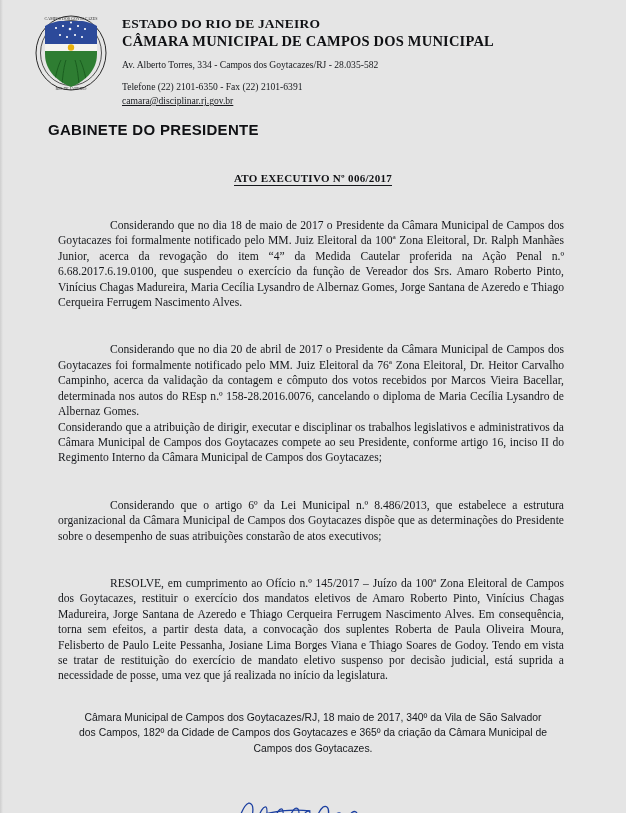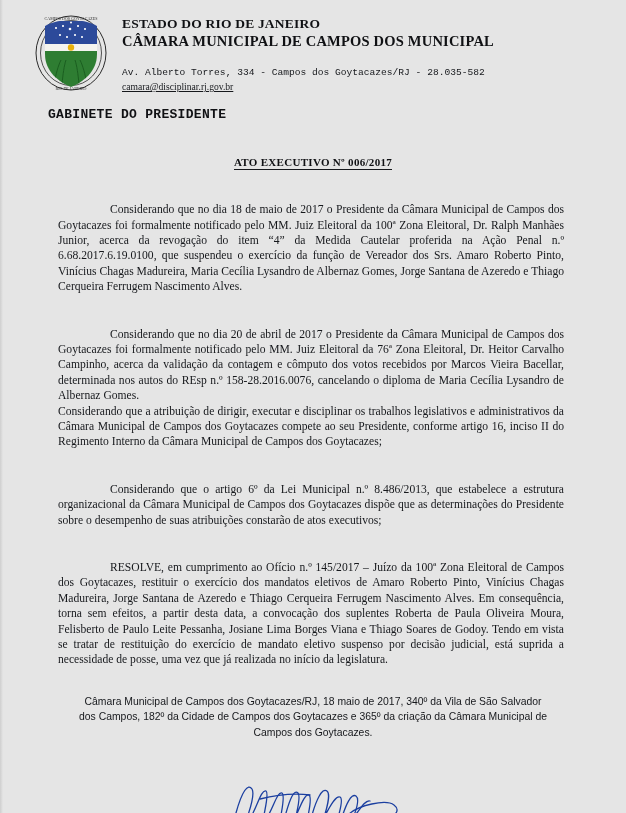--- a/index.html
+++ b/index.html
@@ -54,37 +54,37 @@
   .org-line2 {
     font-family: "Liberation Serif", serif;
     font-weight: bold;
     font-size: 14.5px;
     letter-spacing: 0.2px;
     line-height: 1.2;
     margin-top: 1px;
     color: #101114;
   }
   .org-addr {
-    font-family: Liberation Mono, monospace;
+    font-family: Liberation Serif, serif;
     font-size: 9.6px;
     line-height: 1.45;
-    margin-top: 16px;
+    margin-top: 8px;
     color: #16181c;
   }
   .org-email {
     font-family: "Liberation Serif", serif;
     font-size: 9.6px;
     line-height: 1.45;
     color: #16181c;
     text-decoration: underline;
   }
   .cabinet {
-    font-family: Liberation Mono, monospace;
-    font-weight: bold;
-    font-size: 13px;
+    font-family: Liberation Sans, sans-serif;
+    font-weight: bold;
+    font-size: 15px;
     letter-spacing: 0.3px;
     margin: 13px 0 0 48px;
     color: #101114;
   }
 
   
   .doc-title-wrap {
     text-align: center;
     margin-top: 30px;
   }
@@ -223,20 +223,21 @@
           <text x="37" y="5.5" font-family="Liberation Serif, serif" font-size="4" text-anchor="middle">CAMPOS DOS GOYTACAZES</text>
           <text x="37" y="76" font-family="Liberation Serif, serif" font-size="4" text-anchor="middle">RIO DE JANEIRO</text>
         </g>
       </svg>
     </div>
 
     <div class="header-text">
       <div class="org-line1">ESTADO DO RIO DE JANEIRO</div>
       <div class="org-line2">CÂMARA MUNICIPAL DE CAMPOS DOS MUNICIPAL</div>
       <div class="org-addr">Av. Alberto Torres, 334 - Campos dos Goytacazes/RJ - 28.035-582</div>
+      <div class="org-addr">Telefone (22) 2101-6350 - Fax (22) 2101-6391</div>
       <div class="org-email">camara@disciplinar.rj.gov.br</div>
     </div>
   </div>
 
   <div class="cabinet">GABINETE DO PRESIDENTE</div>
 
   <div class="doc-title-wrap">
     <span class="doc-title">ATO EXECUTIVO Nº 006/2017</span>
   </div>
 

